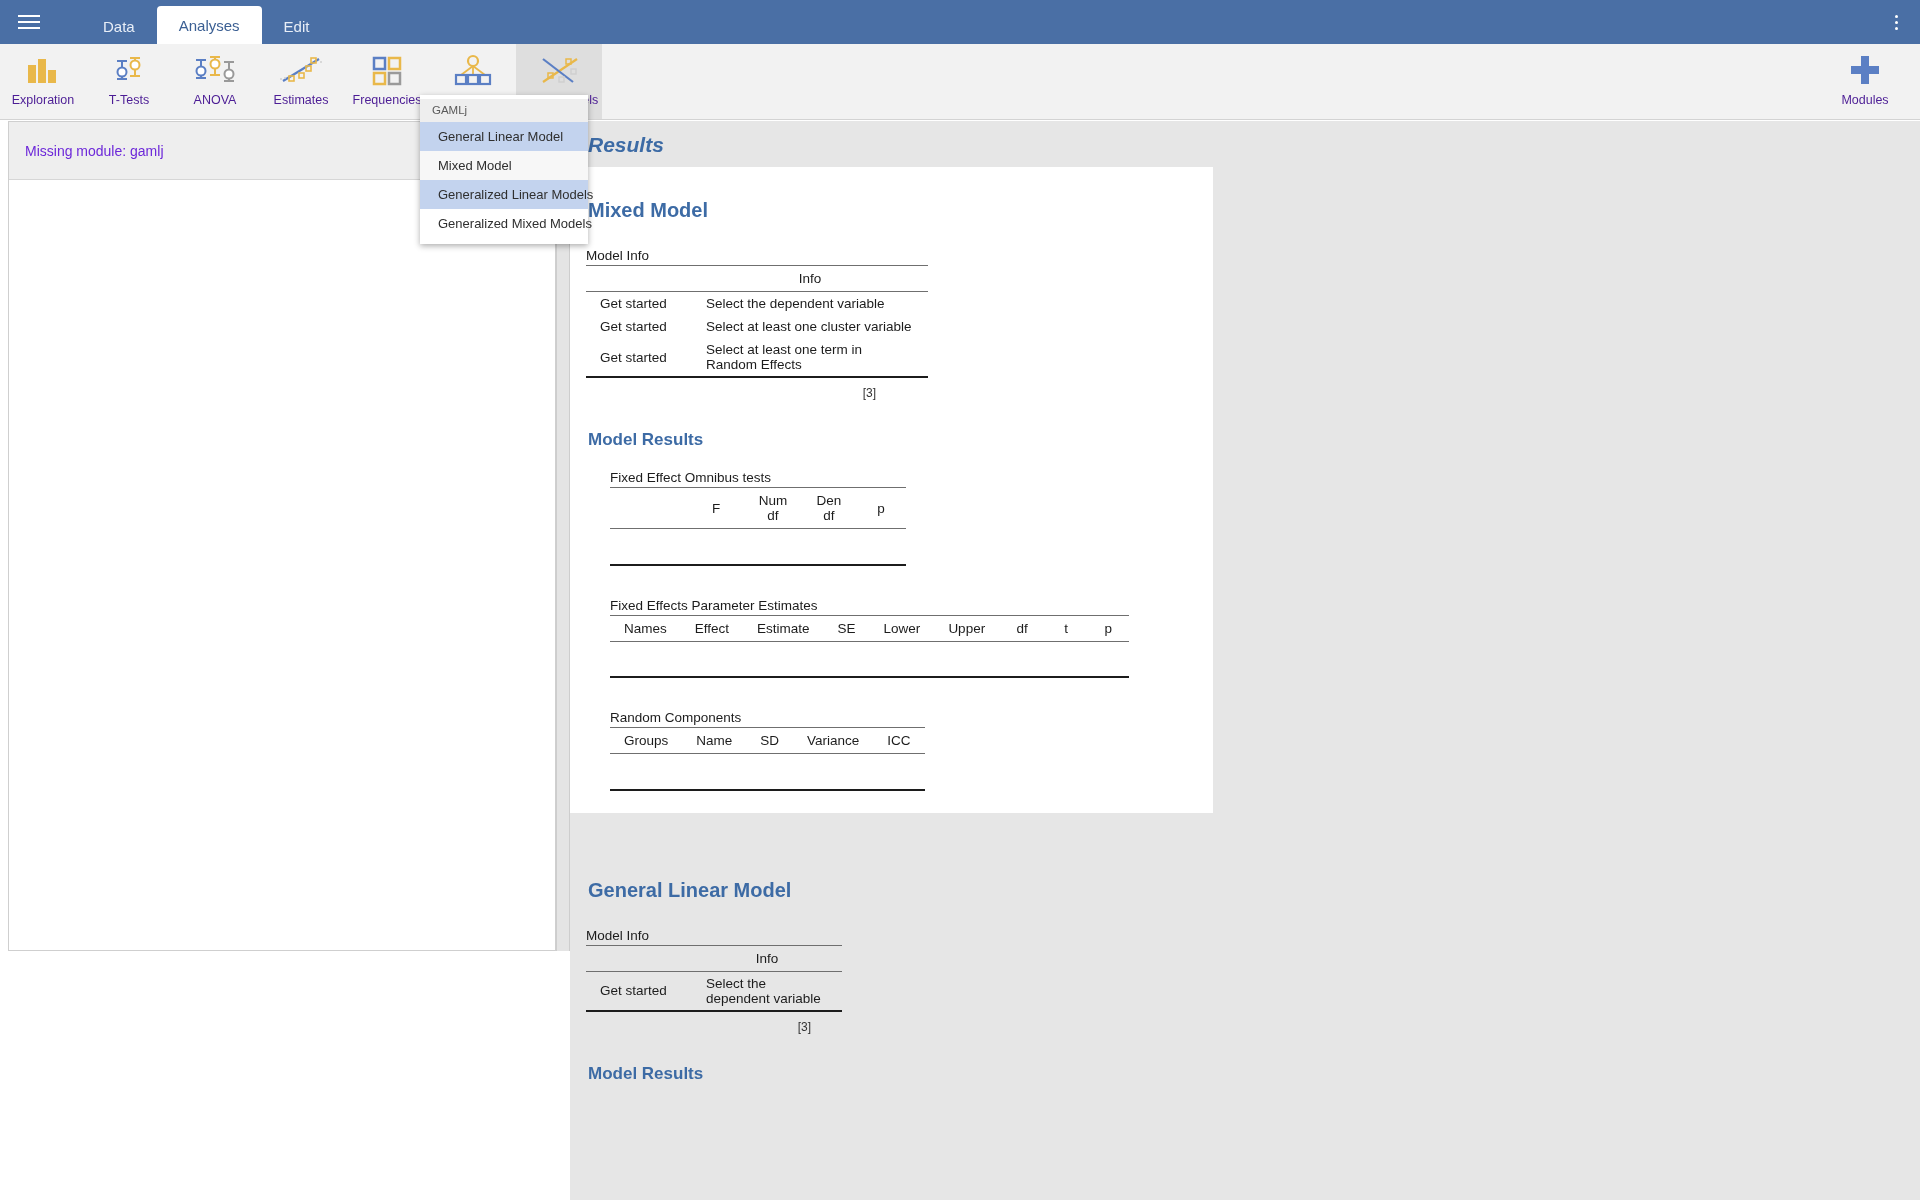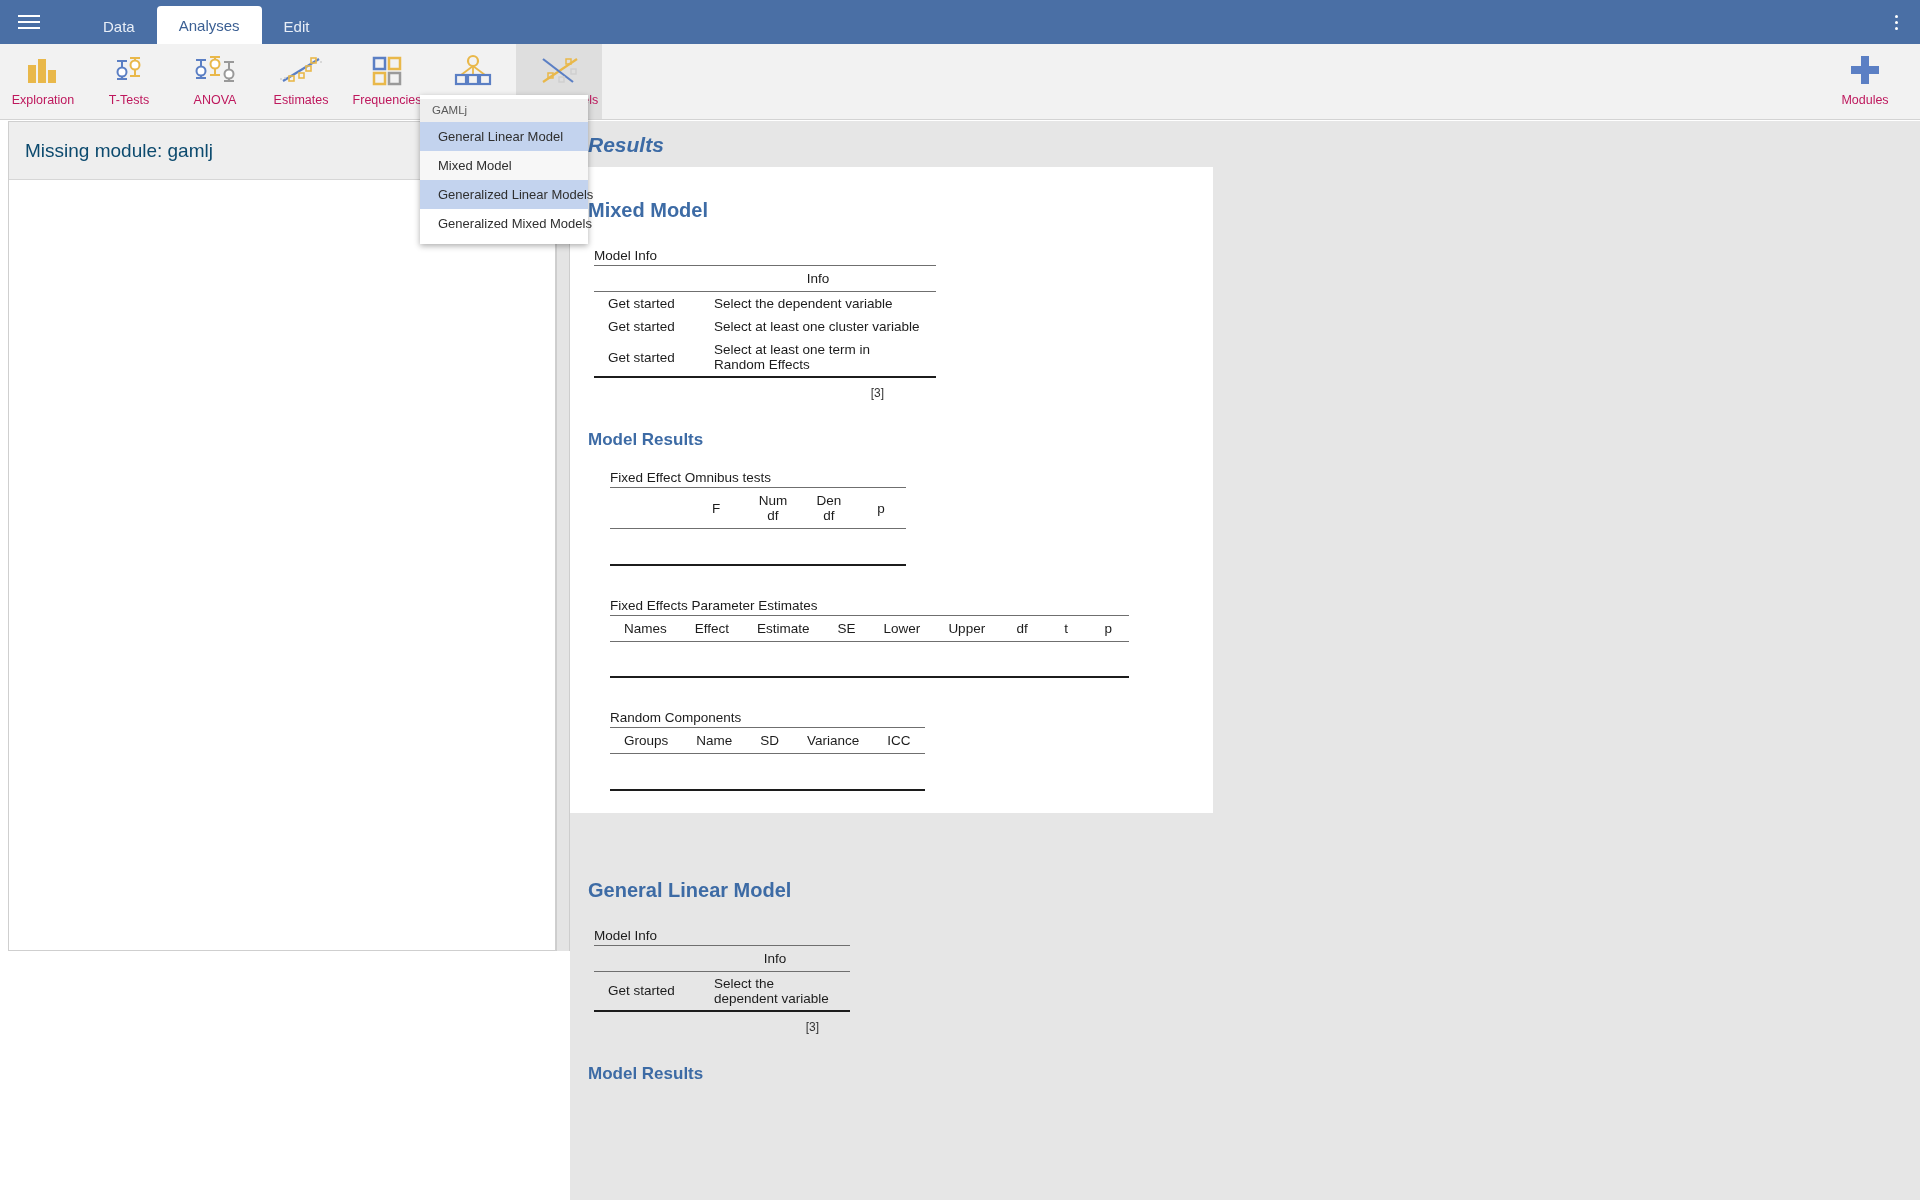--- a/index.html
+++ b/index.html
@@ -45,21 +45,21 @@
     background: #f2f2f2; border-bottom: 1px solid #d3d3d3;
     display: flex; align-items: stretch;
   }
   .ribbon-item {
     width: 86px; padding-top: 6px;
     display: flex; flex-direction: column; align-items: center; justify-content: flex-start;
     cursor: pointer; position: relative;
   }
   .ribbon-item.selected { background: #dedede; }
   .ribbon-icon { height: 40px; display: flex; align-items: center; justify-content: center; }
-  .ribbon-label { font-size: 12.5px; color: #be185d; margin-top: 3px; white-space: nowrap; }
+  .ribbon-label { font-size: 12.5px; color: #4c1d95; margin-top: 3px; white-space: nowrap; }
   .ribbon-spacer { flex: 1; }
   .modules-item { width: 86px; padding-top: 6px; display: flex; flex-direction: column;
                   align-items: center; cursor: pointer; margin-right: 12px; }
 
   
   .menu {
     position: absolute; left: 420px; top: 95px; width: 168px;
     background: #ffffff;
     box-shadow: 0 2px 6px rgba(0,0,0,0.32);
     z-index: 40; padding: 4px 0 6px 0;
@@ -77,21 +77,21 @@
 
   
   .optpanel {
     position: absolute; left: 8px; top: 121px; width: 548px; height: 830px;
     background: #ffffff; border: 1px solid #cfcfcf;
   }
   .optpanel-head {
     height: 58px; background: #eeeeee; border-bottom: 1px solid #d6d6d6;
     display: flex; align-items: center; padding-left: 16px;
   }
-  .optpanel-head-text { font-size: 19px; color: #0c4a6e; }
+  .optpanel-head-text { font-size: 14px; color: #6d28d9; }
   .optpanel-body { background: #ffffff; height: calc(100% - 58px); }
 
   
   .splitter {
     position: absolute; left: 556px; top: 121px; width: 14px; height: 830px;
     background: #e4e4e4;
     border-left: 1px solid #cdcdcd; border-right: 1px solid #cdcdcd;
   }
   .splitter-grip { position: absolute; left: 5px; top: 50%; width: 3px; height: 30px; }
 
@@ -113,21 +113,21 @@
   .h1-blue {
     font-size: 20px; font-weight: bold; color: #3d6ba5;
     margin: 14px 0 26px 18px;
   }
   .h2-blue {
     font-size: 17px; font-weight: bold; color: #3d6ba5;
     margin: 30px 0 20px 18px;
   }
 
   
-  .jtable { margin-left: 24px; }
+  .jtable { margin-left: 16px; }
   .jtable .caption { font-size: 13.5px; color: #1c1c1c; padding-bottom: 2px; }
   table.jt { border-collapse: collapse; }
   table.jt th {
     font-weight: normal; font-size: 13.5px; color: #1c1c1c;
     padding: 5px 14px; text-align: center;
     border-top: 1.5px solid #6f6f6f; border-bottom: 1.5px solid #6f6f6f;
   }
   table.jt th.blank { border-top: 1.5px solid #6f6f6f; }
   table.jt td {
     font-size: 13.5px; color: #1c1c1c; padding: 4px 14px; text-align: left;

